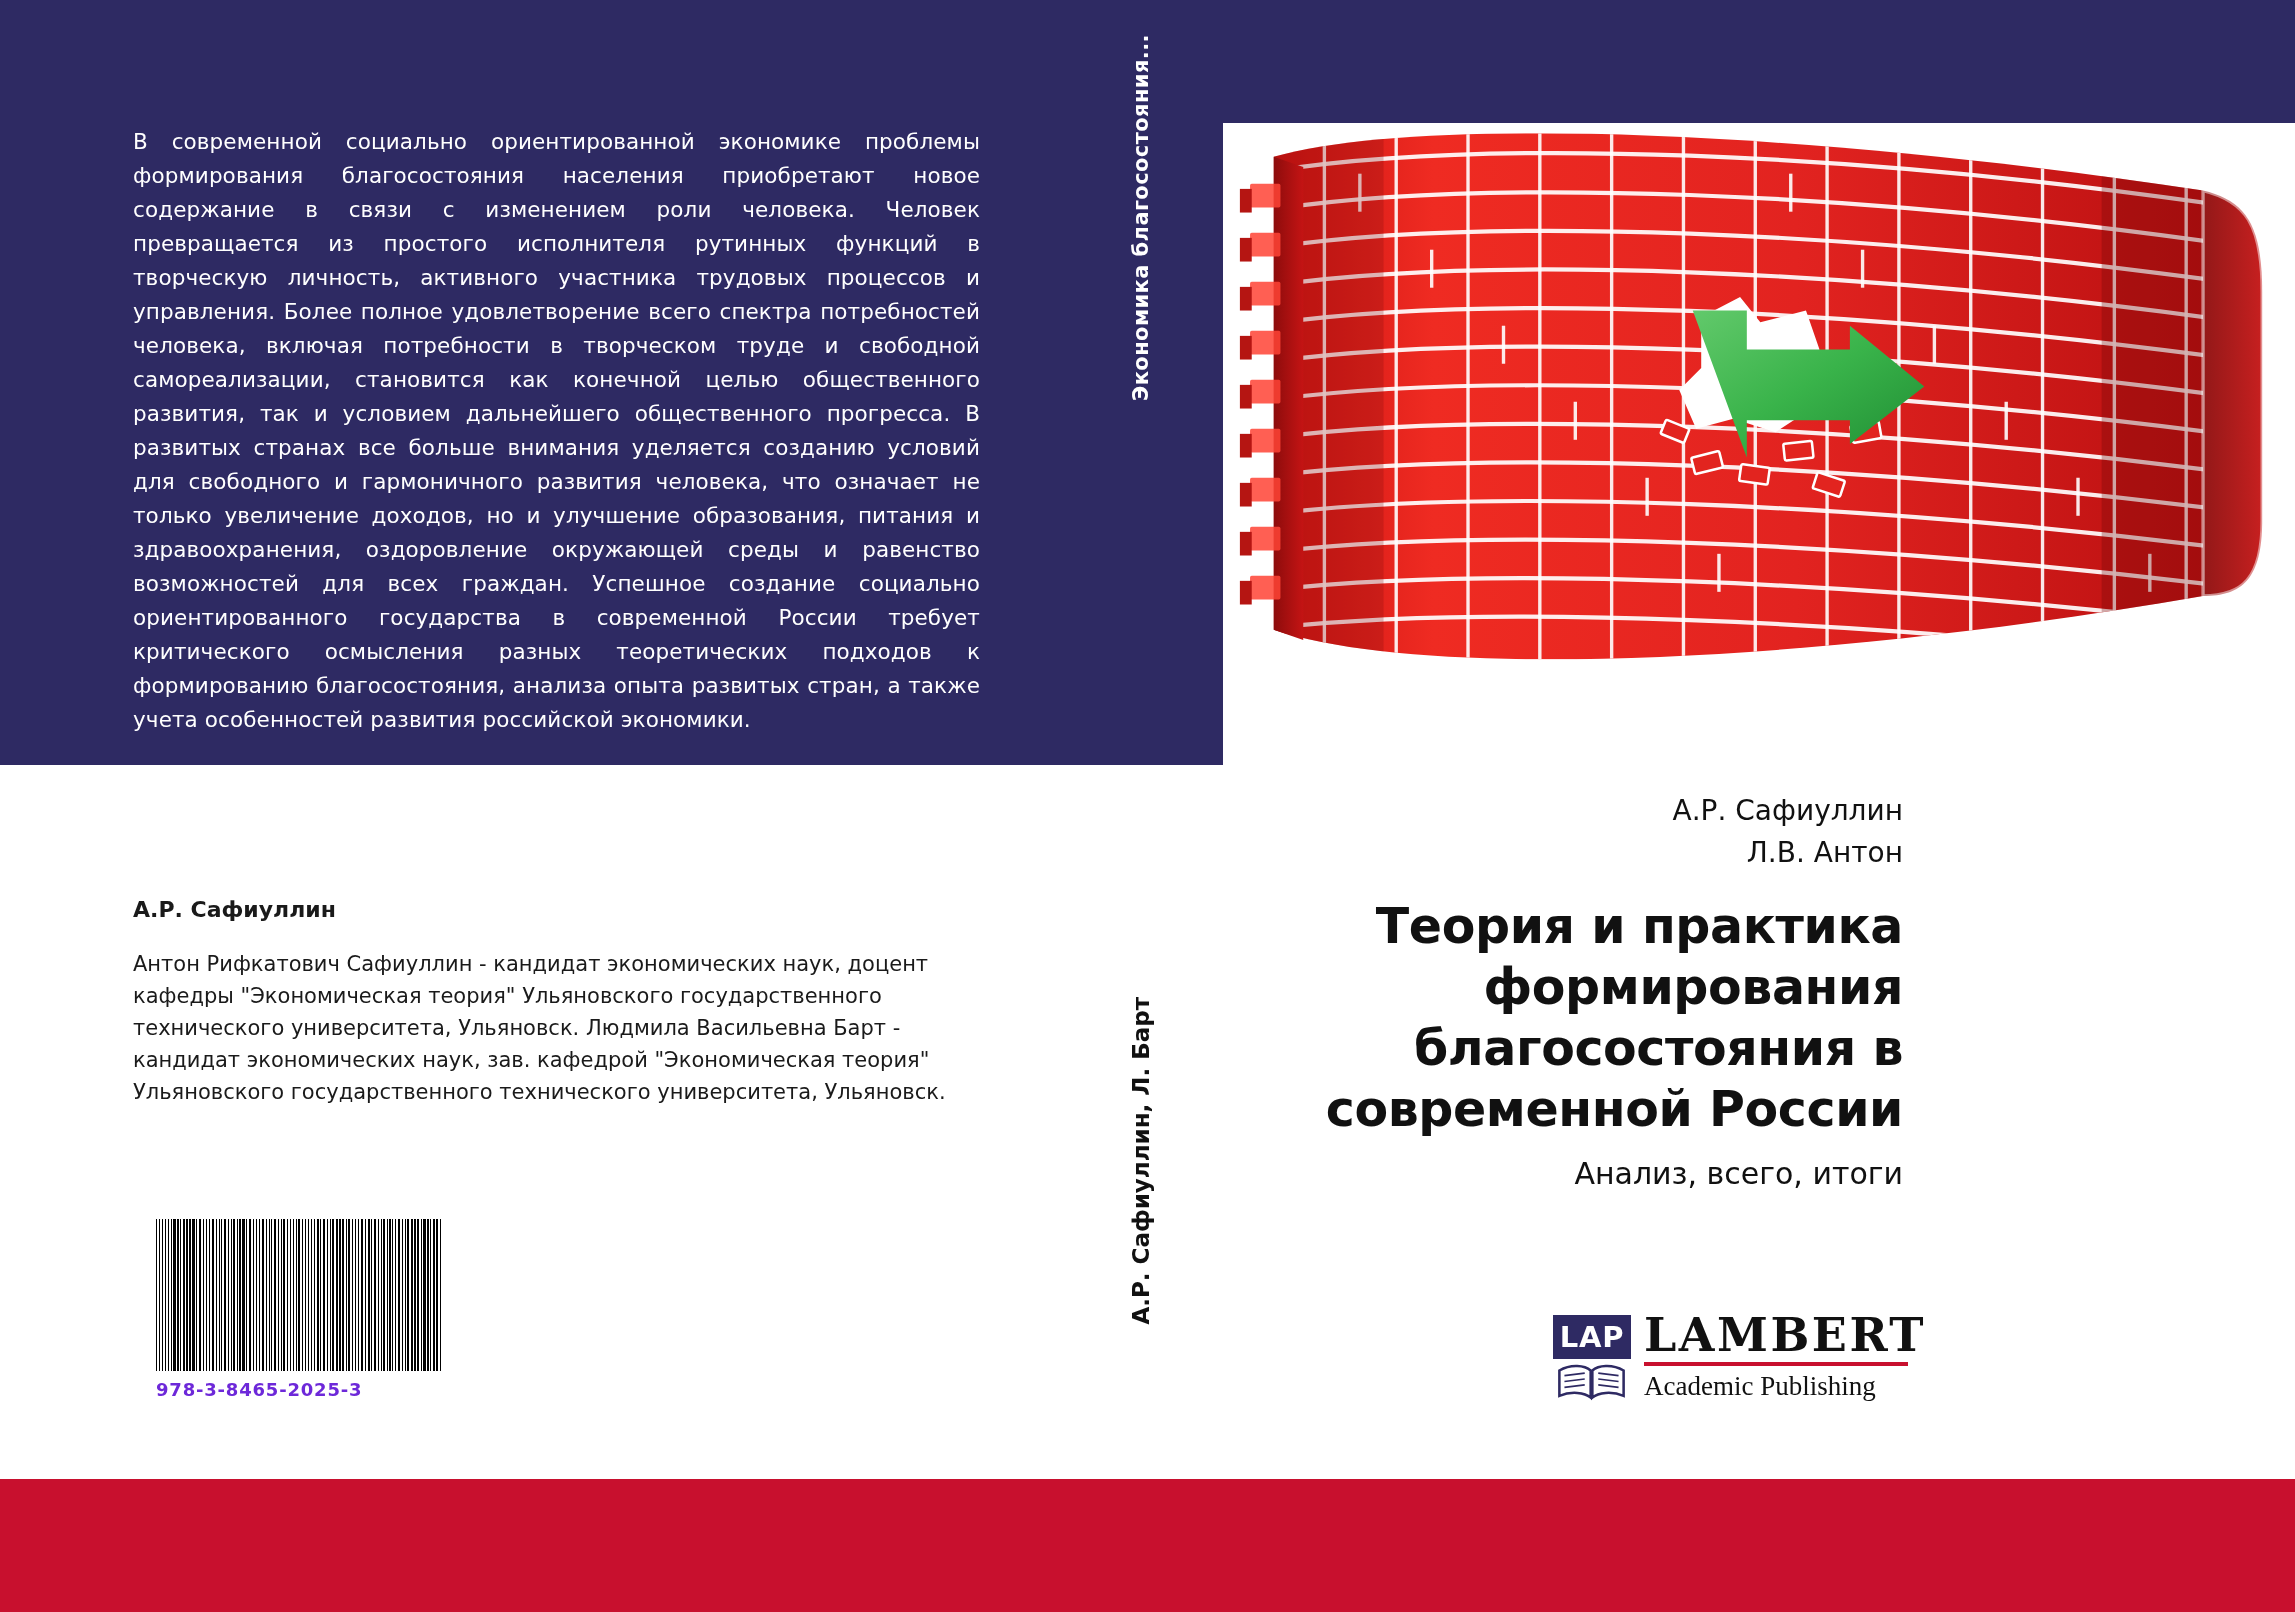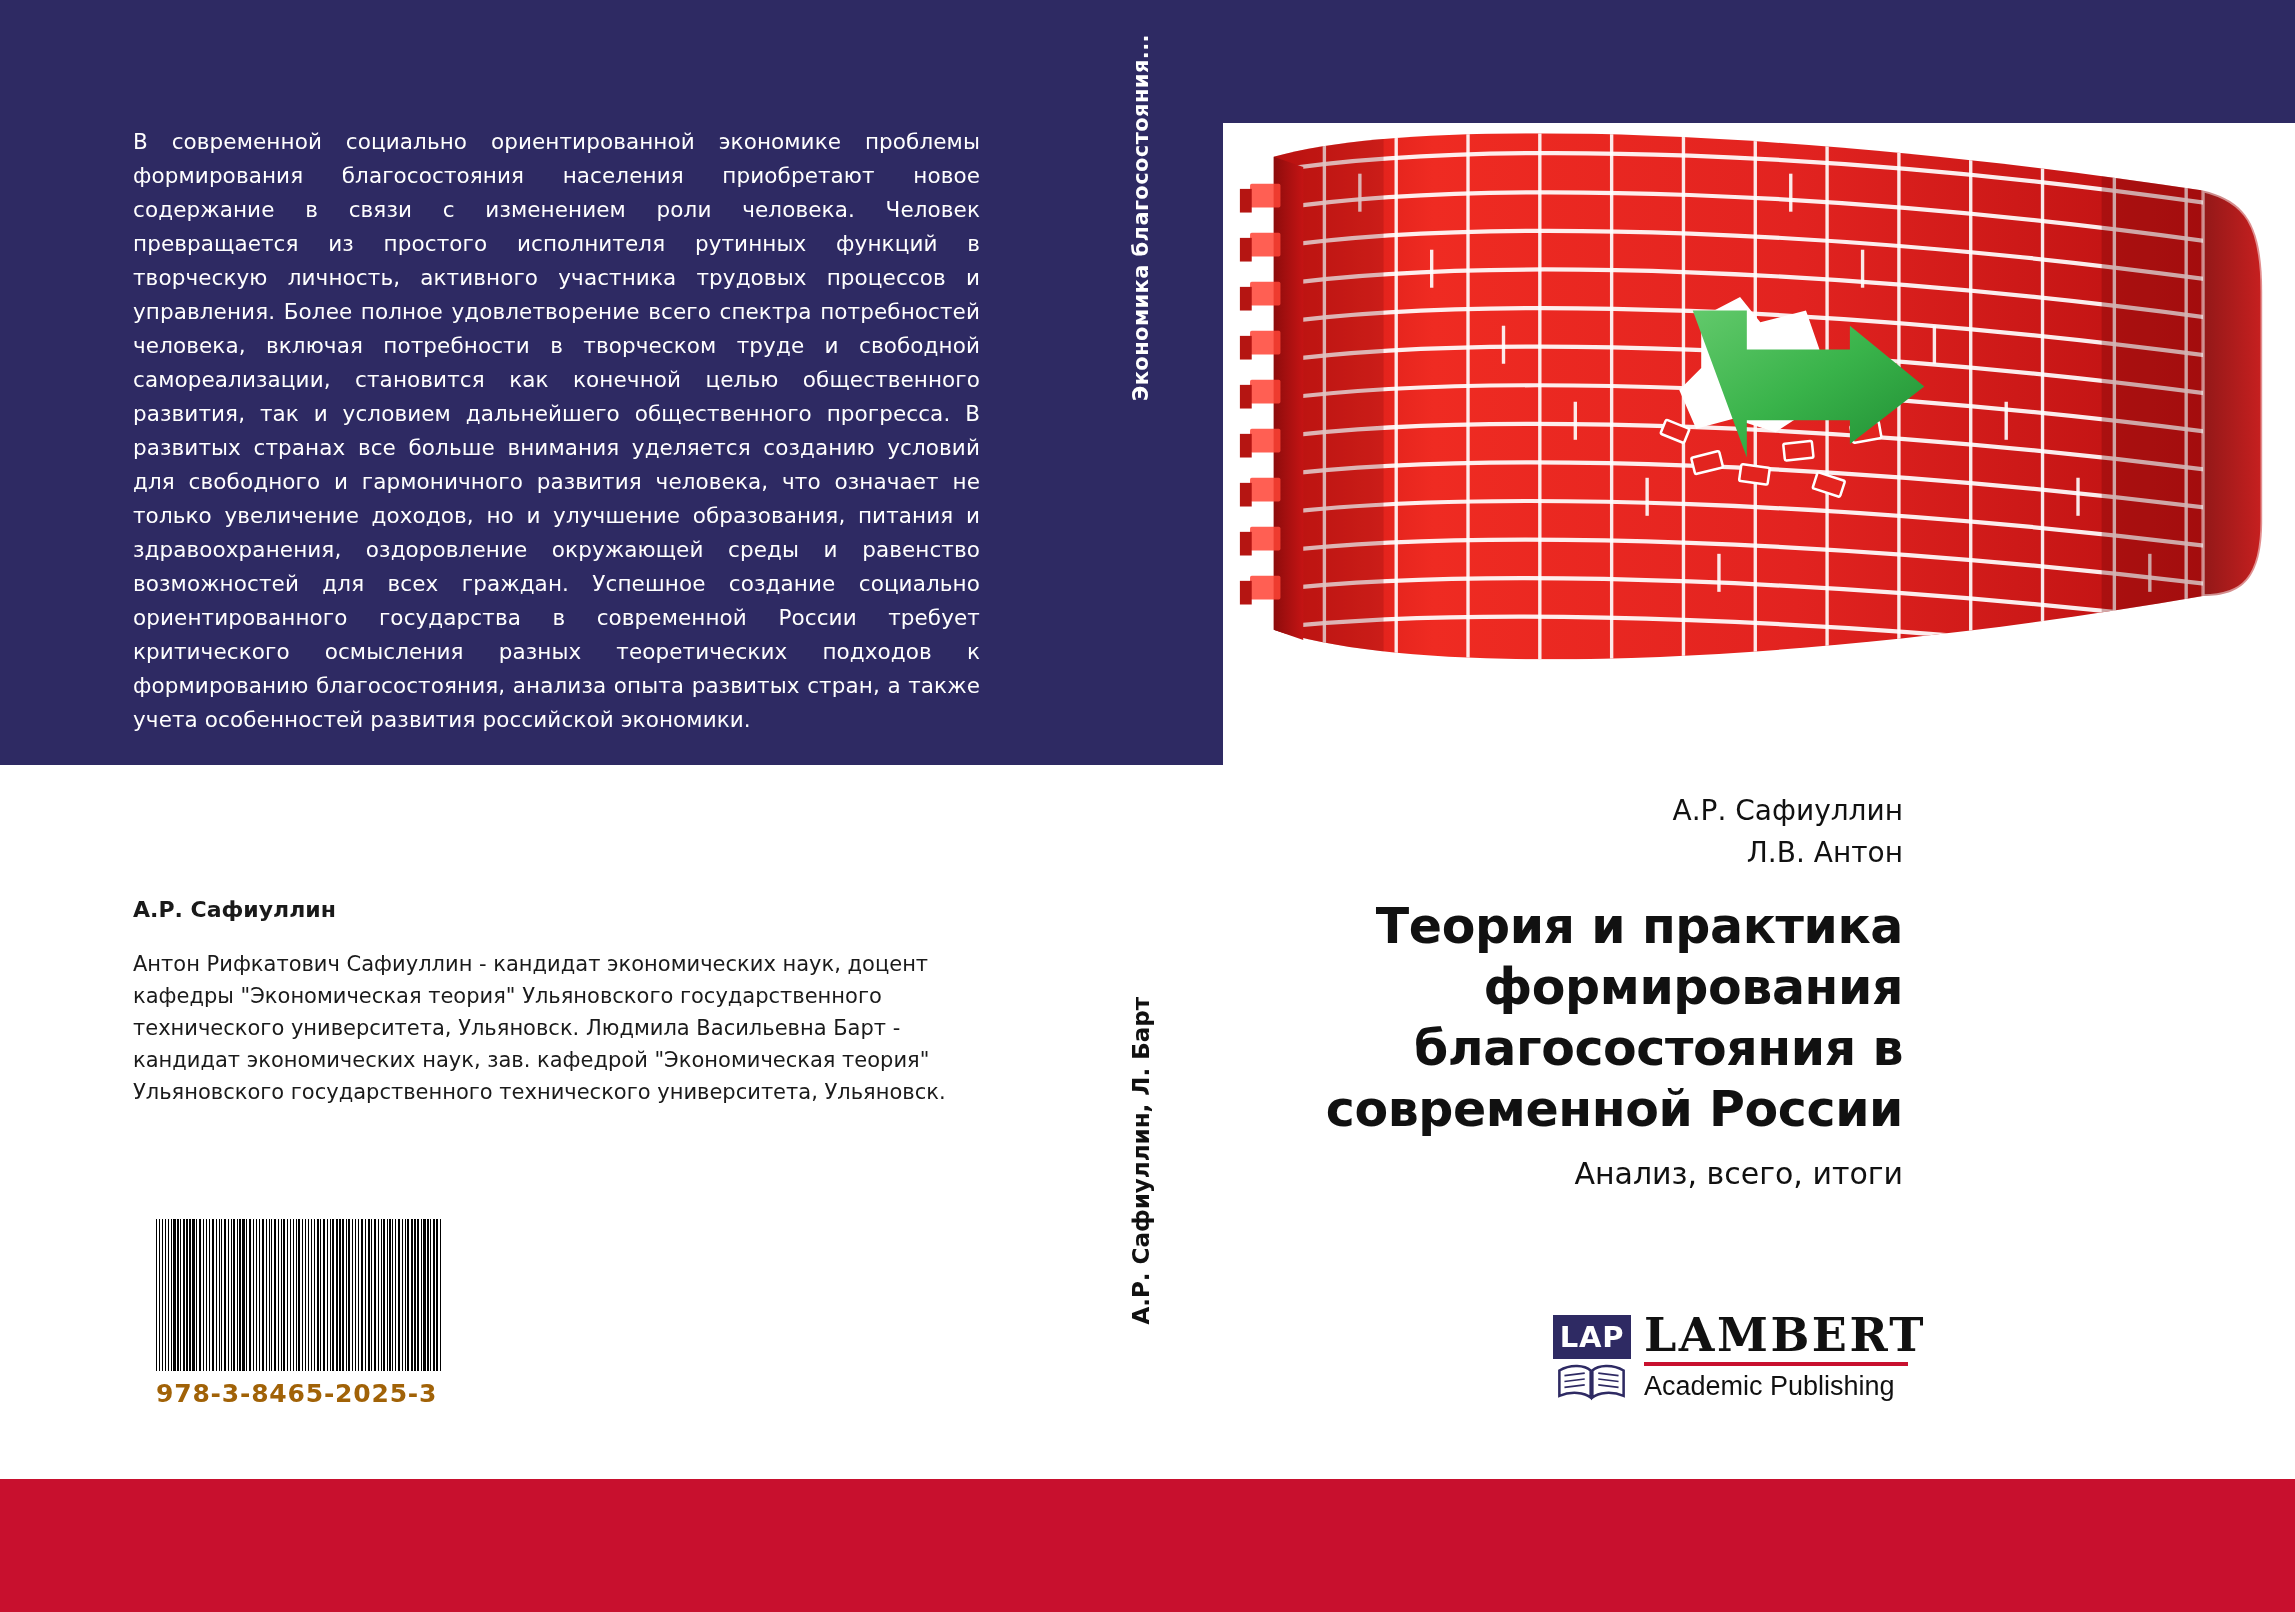--- a/index.html
+++ b/index.html
@@ -82,24 +82,24 @@
     align-items: flex-start;
   }
   .barcode i {
     display: block;
     background: #000;
     height: 152px;
     margin-right: 1.7px;
   }
   .isbn-text {
     margin-top: 8.4px;
-    font-size: 25px;
+    font-size: 18px;
     font-weight: bold;
     letter-spacing: 0.8px;
-    color: #a16207;
+    color: #6d28d9;
   }
 
   
   .spine {
     position: absolute;
     left: 1092px;
     top: 0;
     width: 97px;
     height: 1479px;
     background: #ffffff;
@@ -278,21 +278,21 @@
     left: 91px;
     top: 54px;
     width: 264px;
     height: 4.2px;
     background: #c8102e;
   }
   .lap-sub {
     position: absolute;
     left: 91px;
     top: 63px;
-    font-family: Liberation Sans, sans-serif;
+    font-family: Liberation Serif, serif;
     font-size: 27px;
     color: #111111;
   }
 
   
   .bottom-band {
     position: absolute;
     left: 0;
     top: 1479px;
     width: 2295px;

